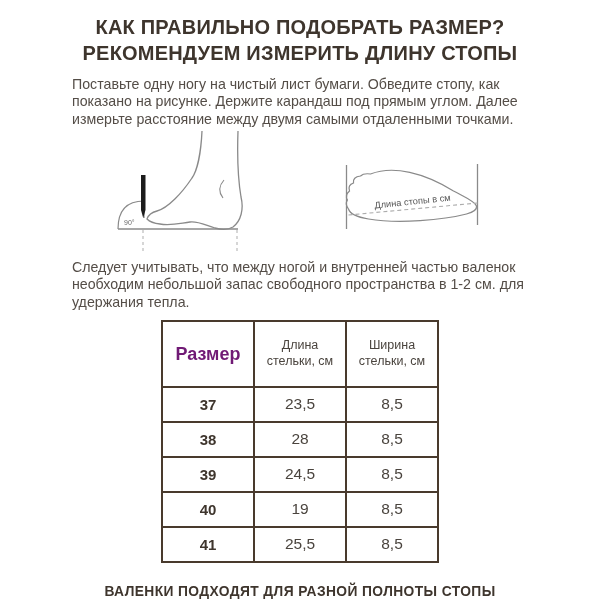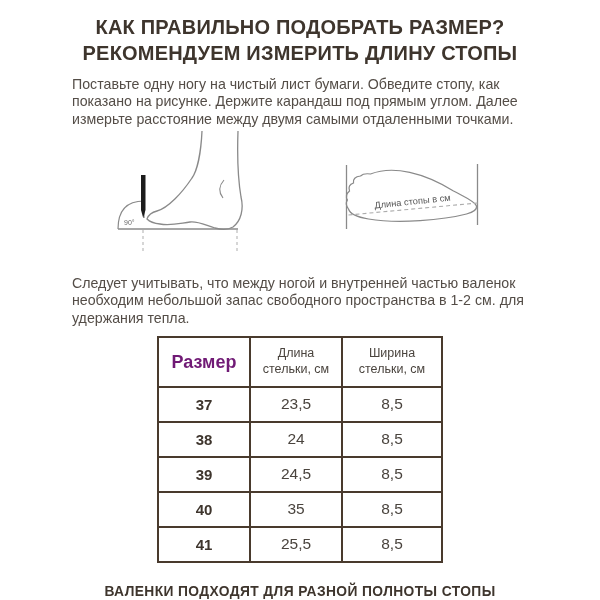--- a/index.html
+++ b/index.html
@@ -31,38 +31,38 @@
   }
   .figures {
     margin: 2px 95px 0 105px;
     height: 122px;
     display: flex;
     justify-content: space-between;
     align-items: flex-start;
   }
   .fig-left { width: 215px; height: 122px; }
   .fig-right { width: 168px; height: 92px; margin-top: 26px; }
-  .note { margin-top: 22px; }
+  .note { margin-top: 6px; }
   table.size-table {
     margin: 9px auto 0 auto;
     border-collapse: collapse;
   }
   .size-table th, .size-table td {
     border: 2px solid #493a2d;
     text-align: center;
     vertical-align: middle;
     background: #ffffff;
   }
   .size-table th { height: 37px; }
   .size-table td { height: 35px; }
   .col-size  { width: 92px; }
   .col-len   { width: 92px; }
-  .col-wid   { width: 100px; }
+  .col-wid   { width: 92px; }
   th.h-size { font-size: 18px; font-weight: 700; color: #701a75; }
-  th.h-sub  { font-size: 12.5px; font-weight: 400; color: #4a443e; line-height: 1.25; padding: 8px 6px; }
+  th.h-sub  { font-size: 12.5px; font-weight: 400; color: #4a443e; line-height: 1.25; padding: 16px 6px; }
   td.c-size { font-size: 15px; font-weight: 700; color: #3e352d; }
   td.c-val  { font-size: 15.5px; font-weight: 400; color: #4a443e; }
   .footer-line {
     margin: 21px 40px 0 40px;
     text-align: center;
     font-size: 13.8px;
     font-weight: 700;
     letter-spacing: 0.4px;
     color: #3e352d;
   }
@@ -120,31 +120,31 @@
       </tr>
     </thead>
     <tbody>
       <tr>
         <td class="c-size">37</td>
         <td class="c-val">23,5</td>
         <td class="c-val">8,5</td>
       </tr>
       <tr>
         <td class="c-size">38</td>
-        <td class="c-val">24</td>
+        <td class="c-val">28</td>
         <td class="c-val">8,5</td>
       </tr>
       <tr>
         <td class="c-size">39</td>
         <td class="c-val">24,5</td>
         <td class="c-val">8,5</td>
       </tr>
       <tr>
         <td class="c-size">40</td>
-        <td class="c-val">35</td>
+        <td class="c-val">19</td>
         <td class="c-val">8,5</td>
       </tr>
       <tr>
         <td class="c-size">41</td>
         <td class="c-val">25,5</td>
         <td class="c-val">8,5</td>
       </tr>
     </tbody>
   </table>
 

